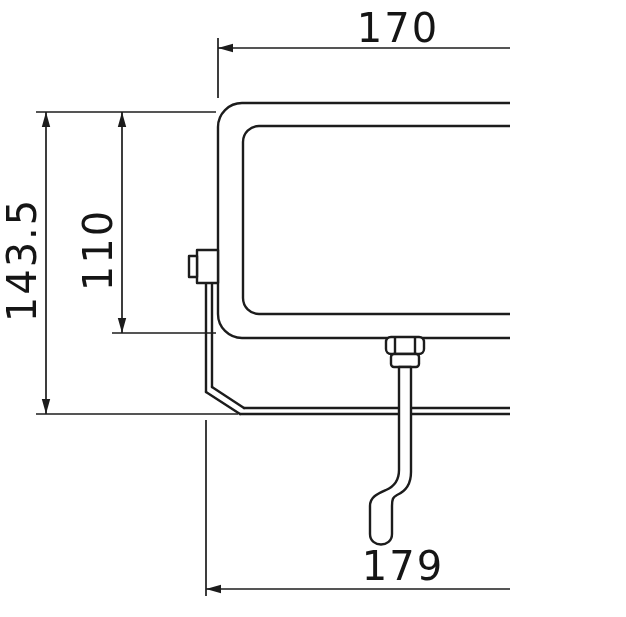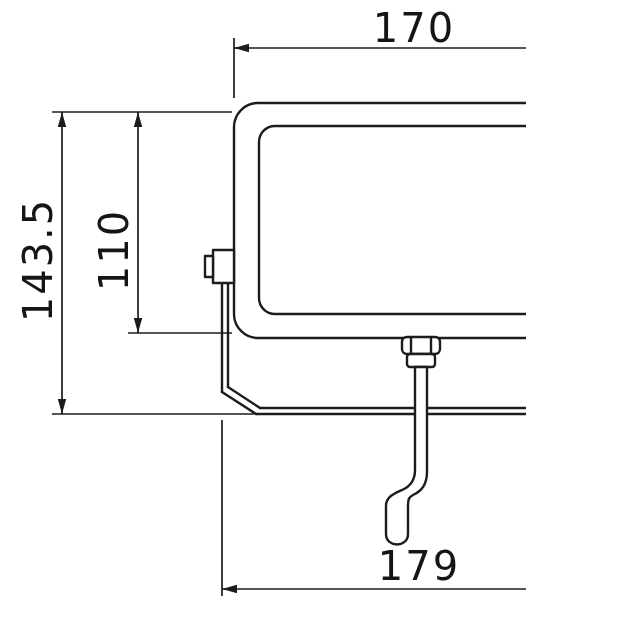--- a/index.html
+++ b/index.html
@@ -6,21 +6,20 @@
     margin: 0;
     padding: 0;
     background: #ffffff;
   }
   .stage {
     position: relative;
     width: 510px;
     height: 617px;
     background: #ffffff;
     overflow: hidden;
-    padding-left: 16px;
   }
   svg { display: block; }
   .obj-stroke {
     fill: none;
     stroke: #1c1c1c;
     stroke-width: 2.4;
     stroke-linejoin: round;
     stroke-linecap: round;
   }
   .obj-fill {

